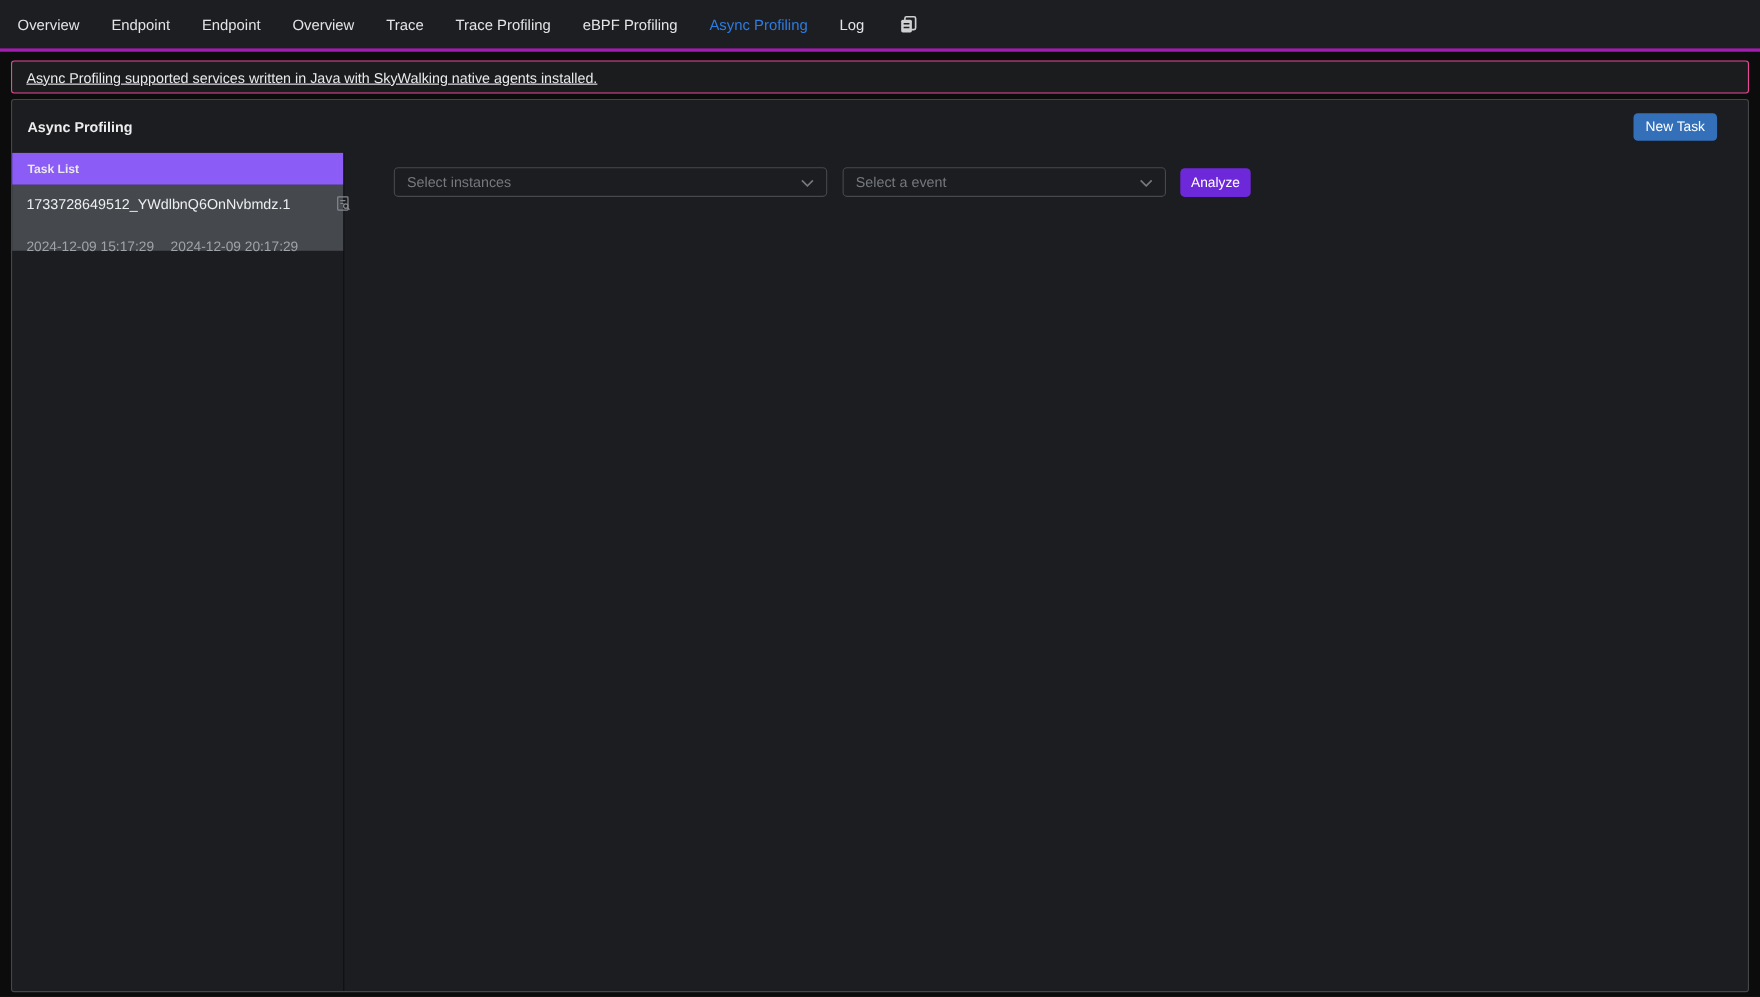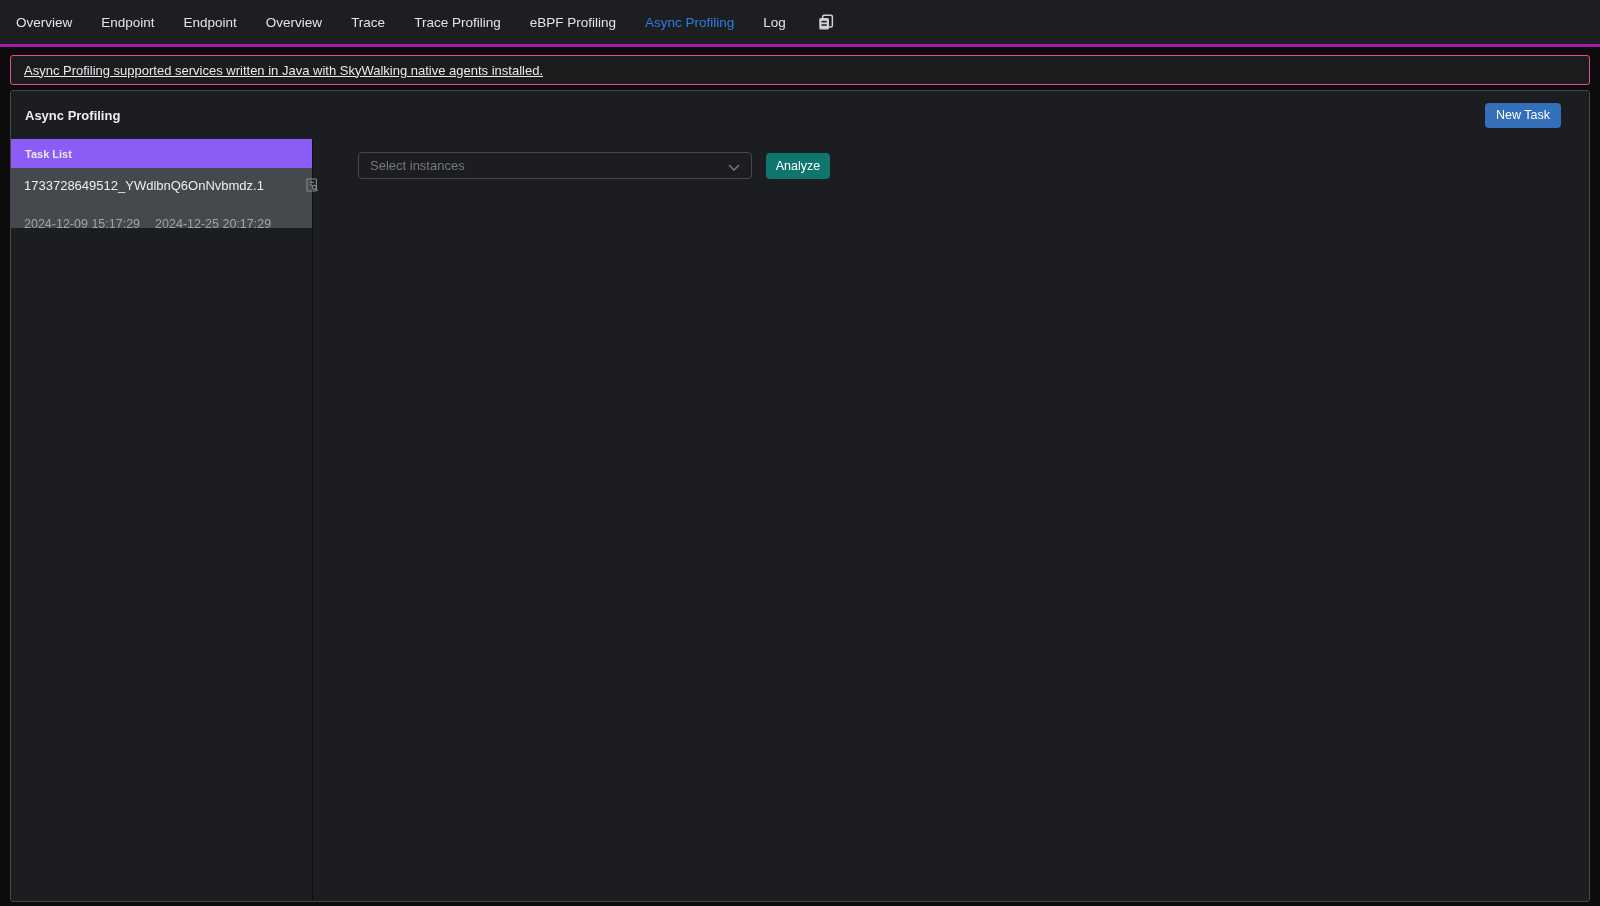--- a/index.html
+++ b/index.html
@@ -140,21 +140,21 @@
     justify-content: space-between;
     padding: 0 11px;
     cursor: pointer;
   }
   .select.instances { width: 394px; margin-right: 14px; }
   .select.event { width: 294px; margin-right: 13px; }
   .select-placeholder { color: #75787d; font-size: 13px; }
   .analyze-btn {
     width: 64px;
     height: 26px;
-    background: #0f766e;
+    background: #6d28d9;
     border: none;
     border-radius: 4px;
     color: #ffffff;
     font-size: 12.5px;
     font-family: "Liberation Sans", sans-serif;
     cursor: pointer;
   }
 </style>
 </head>
 <body>
@@ -201,33 +201,41 @@
               <rect x="4.5" y="3" width="14" height="18" rx="1"></rect>
               <line x1="8" y1="8" x2="15" y2="8"></line>
               <line x1="8" y1="12" x2="12.5" y2="12"></line>
               <circle cx="15.5" cy="15.5" r="3"></circle>
               <line x1="17.8" y1="17.8" x2="20.5" y2="20.5"></line>
             </svg>
           </span>
         </div>
         <div class="task-dates">
           <span>2024-12-09 15:17:29</span>
-          <span>2024-12-25 20:17:29</span>
+          <span>2024-12-09 20:17:29</span>
         </div>
       </div>
     </div>
 
     <div class="content-col">
       <div class="toolbar">
         <div class="select instances">
           <span class="select-placeholder">Select instances</span>
           <span>
             <svg width="12" height="7" viewBox="0 0 12 7" fill="none" stroke="#75787d" stroke-width="1.5">
               <polyline points="1,1 6,6 11,1"></polyline>
             </svg>
           </span>
         </div>
+        <div class="select event">
+          <span class="select-placeholder">Select a event</span>
+          <span>
+            <svg width="12" height="7" viewBox="0 0 12 7" fill="none" stroke="#75787d" stroke-width="1.5">
+              <polyline points="1,1 6,6 11,1"></polyline>
+            </svg>
+          </span>
+        </div>
         <button class="analyze-btn">Analyze</button>
       </div>
     </div>
 
   </div>
 </div>
 
 </body></html>

